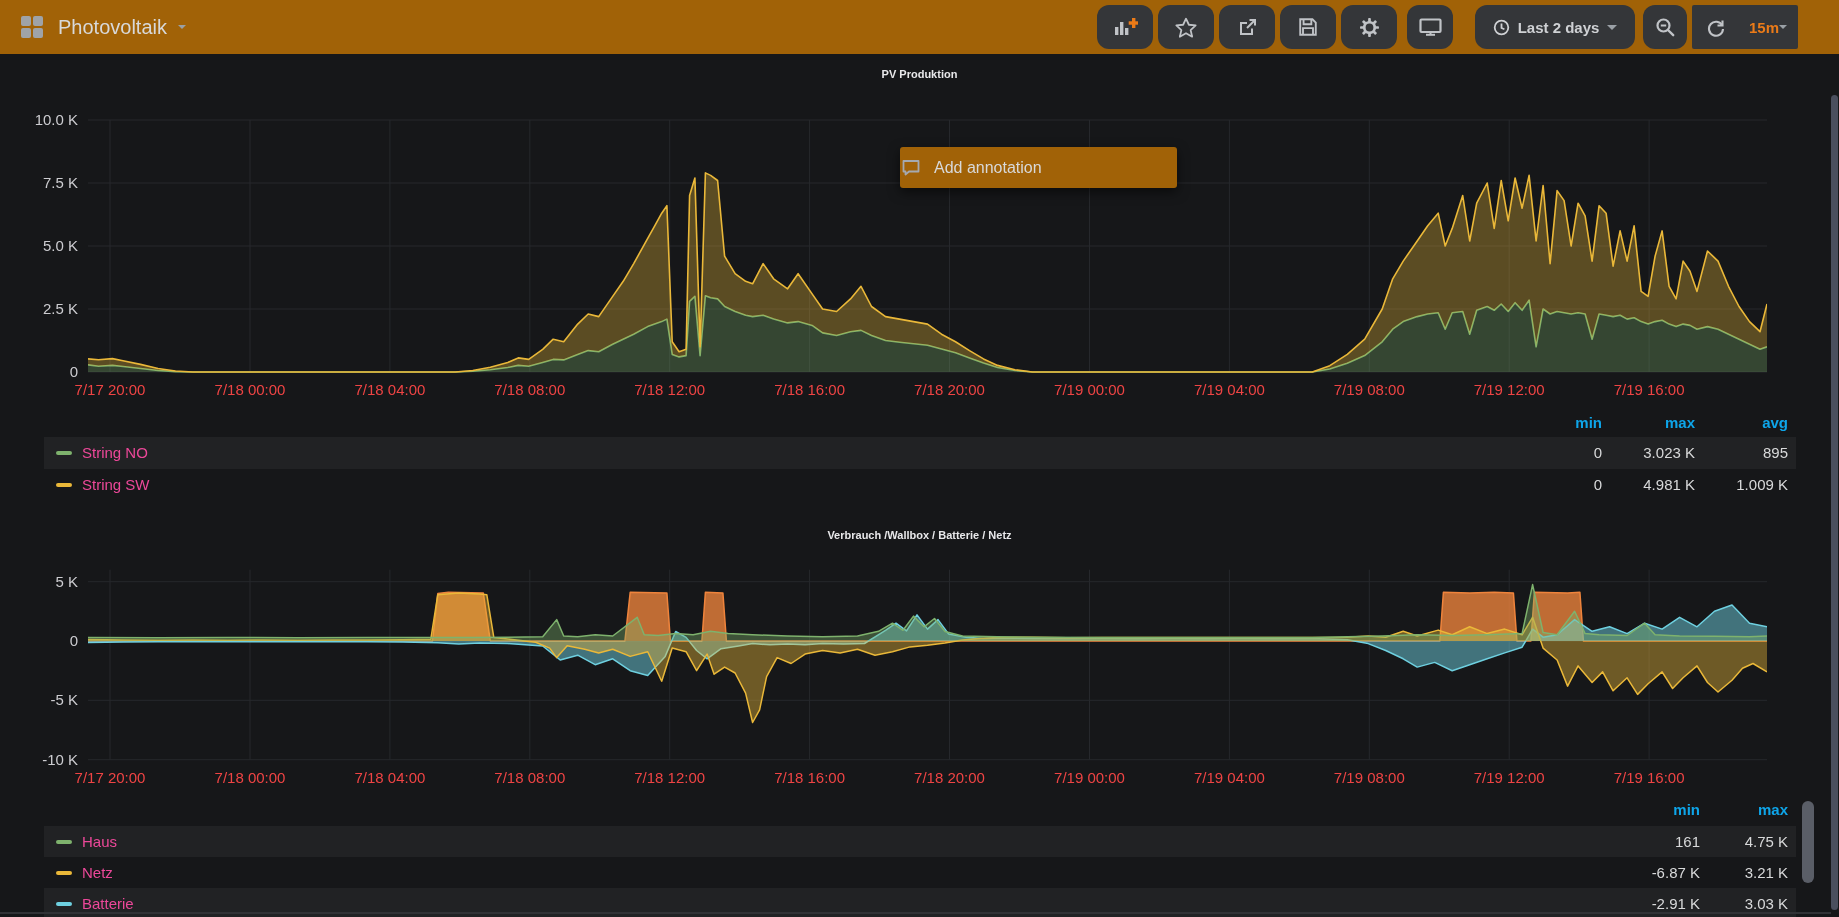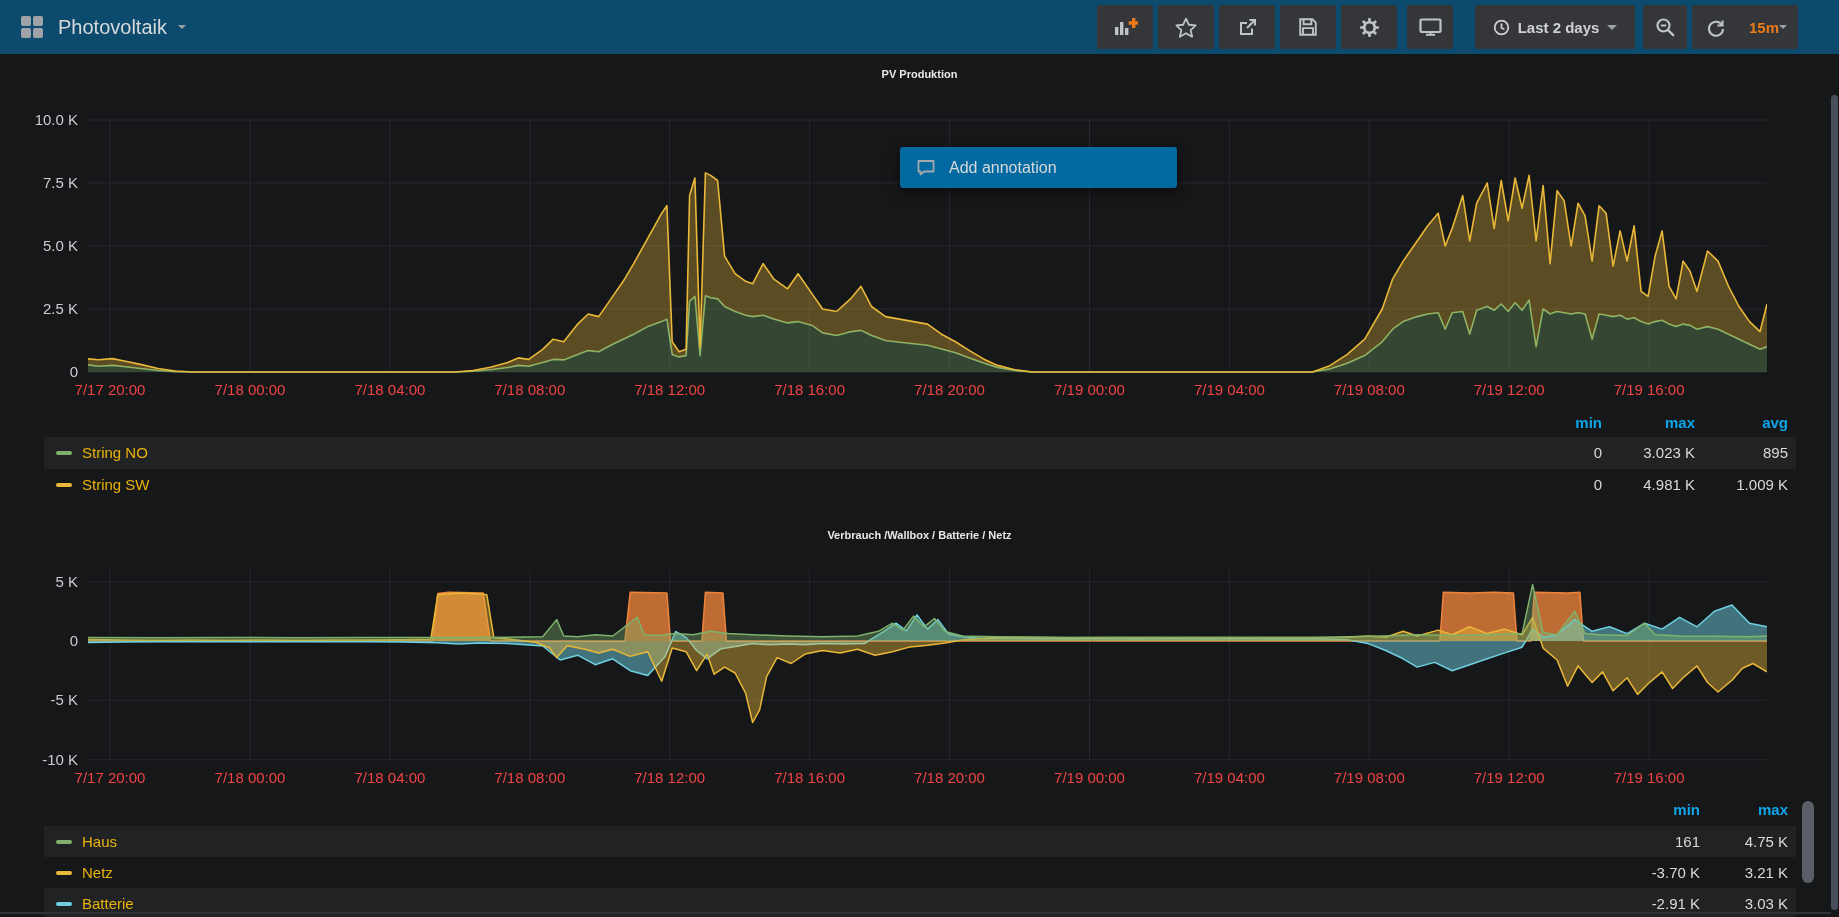--- a/index.html
+++ b/index.html
@@ -1,30 +1,30 @@
 <!DOCTYPE html>
 <html><head>
 <meta charset="utf-8">
 <style>
   html,body{margin:0;padding:0;}
   body{width:1839px;height:917px;background:#161719;overflow:hidden;
        font-family:"Liberation Sans",sans-serif;color:#d8d9da;position:relative;}
   .layer{position:absolute;inset:0;}
   
-  .navbar{position:absolute;left:0;top:0;width:1839px;height:54px;background:#0c4a6e;
+  .navbar{position:absolute;left:0;top:0;width:1839px;height:54px;background:#a16207;
           display:flex;align-items:center;justify-content:space-between;}
   .nav-left{display:flex;align-items:center;padding-left:20px;gap:14px;}
   .dash-title-btn{display:flex;align-items:center;gap:11px;background:none;border:none;
           color:#d8d9da;font-family:inherit;font-size:20px;font-weight:500;cursor:pointer;padding:0;}
   .caret{width:0;height:0;border-left:5px solid transparent;border-right:5px solid transparent;
          border-top:5px solid #9aa0a6;display:inline-block;}
   .caret.sm{border-left-width:4px;border-right-width:4px;border-top-width:4px;}
   .nav-right{display:flex;align-items:center;margin-right:41px;}
   .nav-btn{display:flex;align-items:center;justify-content:center;height:44px;background:#343639;
-           border:none;border-radius:2px;cursor:pointer;margin-left:5px;padding:0;
+           border:none;border-radius:12px;cursor:pointer;margin-left:5px;padding:0;
            font-family:inherit;color:#c0c3c7;}
   .w56{width:56px;}
   .nav-btn.monitor{width:46px;margin-left:10px;}
   .nav-btn.timepicker{width:160px;margin-left:22px;gap:8px;font-size:15px;font-weight:600;color:#cfd1d4;}
   .nav-btn.zoomout{width:44px;margin-left:8px;}
   .refresh-group{display:flex;align-items:center;height:44px;background:#343639;border-radius:2px;
                  margin-left:5px;width:106px;}
   .refresh-half{display:flex;align-items:center;justify-content:center;width:46px;height:44px;
                 background:none;border:none;cursor:pointer;color:#c0c3c7;}
   .interval-half{display:flex;align-items:center;justify-content:center;flex:1;height:44px;
@@ -35,26 +35,26 @@
                font-weight:700;color:#e8e8ea;margin:0;cursor:pointer;}
   #title1{top:68px;} #title2{top:529px;}
   .tick-y{position:absolute;width:70px;text-align:right;font-size:15px;color:#ccccd0;line-height:18px;}
   .tick-x{position:absolute;width:110px;text-align:center;font-size:15px;color:#ef4444;line-height:18px;}
   
   .stat-h{position:absolute;height:26px;line-height:26px;text-align:right;font-size:15px;
           font-weight:700;color:#0ea5e9;cursor:pointer;}
   .legend-rowbg{position:absolute;}
   .legend-rowbg.hl{background:rgba(255,255,255,0.05);}
   .legend-swatch{position:absolute;width:16px;height:4px;border-radius:2px;cursor:pointer;}
-  .legend-label{position:absolute;font-size:15px;color:#eab308;cursor:pointer;white-space:nowrap;}
+  .legend-label{position:absolute;font-size:15px;color:#ec4899;cursor:pointer;white-space:nowrap;}
   .legend-stat{position:absolute;text-align:right;font-size:15px;color:#d8d9da;}
   
-  .ctx-menu{position:absolute;left:900px;top:147px;width:277px;height:41px;background:#0369a1;
+  .ctx-menu{position:absolute;left:900px;top:147px;width:277px;height:41px;background:#a16207;
             border-radius:3px;box-shadow:0 4px 12px rgba(0,0,0,0.55);display:flex;align-items:center;
-            padding-left:16px;box-sizing:border-box;gap:13px;cursor:pointer;}
+            padding-left:1px;box-sizing:border-box;gap:13px;cursor:pointer;}
   .ctx-menu span.txt{font-size:16px;color:#d8d9da;}
   
   .v-scroll{position:absolute;left:1831px;top:95px;width:7px;height:815px;background:#4a4f5e;border-radius:4px;cursor:pointer;}
   .legend2-scroll{position:absolute;left:1802px;top:801px;width:12px;height:82px;background:#5a5e67;border-radius:6px;cursor:pointer;}
   .h-scroll-line{position:absolute;left:0;top:912px;width:1831px;height:2px;background:#313236;}
   svg{display:block;}
 </style>
 </head>
 <body>
 
@@ -264,21 +264,21 @@
     <div class="stat-h" style="left: 1612px; top: 797px; width: 88px; position: absolute;">min</div>
     <div class="stat-h" style="left: 1700px; top: 797px; width: 88px; position: absolute;">max</div>
     <div class="legend-rowbg hl" style="left: 44px; top: 826px; width: 1752px; height: 31px; position: absolute;"></div>
     <div class="legend-swatch" style="left: 56px; top: 839.5px; background: rgb(126, 178, 109); position: absolute;"></div>
     <div class="legend-label" style="left: 82px; top: 826px; line-height: 31px; position: absolute;">Haus</div>
     <div class="legend-stat" style="left: 1612px; top: 826px; width: 88px; line-height: 31px; position: absolute;">161</div>
     <div class="legend-stat" style="left: 1700px; top: 826px; width: 88px; line-height: 31px; position: absolute;">4.75 K</div>
     <div class="legend-rowbg" style="left: 44px; top: 857px; width: 1752px; height: 31px; position: absolute;"></div>
     <div class="legend-swatch" style="left: 56px; top: 870.5px; background: rgb(234, 184, 57); position: absolute;"></div>
     <div class="legend-label" style="left: 82px; top: 857px; line-height: 31px; position: absolute;">Netz</div>
-    <div class="legend-stat" style="left: 1612px; top: 857px; width: 88px; line-height: 31px; position: absolute;">-3.70 K</div>
+    <div class="legend-stat" style="left: 1612px; top: 857px; width: 88px; line-height: 31px; position: absolute;">-6.87 K</div>
     <div class="legend-stat" style="left: 1700px; top: 857px; width: 88px; line-height: 31px; position: absolute;">3.21 K</div>
     <div class="legend-rowbg hl" style="left: 44px; top: 888px; width: 1752px; height: 31px; position: absolute;"></div>
     <div class="legend-swatch" style="left: 56px; top: 901.5px; background: rgb(110, 208, 224); position: absolute;"></div>
     <div class="legend-label" style="left: 82px; top: 888px; line-height: 31px; position: absolute;">Batterie</div>
     <div class="legend-stat" style="left: 1612px; top: 888px; width: 88px; line-height: 31px; position: absolute;">-2.91 K</div>
     <div class="legend-stat" style="left: 1700px; top: 888px; width: 88px; line-height: 31px; position: absolute;">3.03 K</div>
   </div>
 
 <div class="ctx-menu">
   <svg width="20" height="18" viewBox="0 0 20 18">

